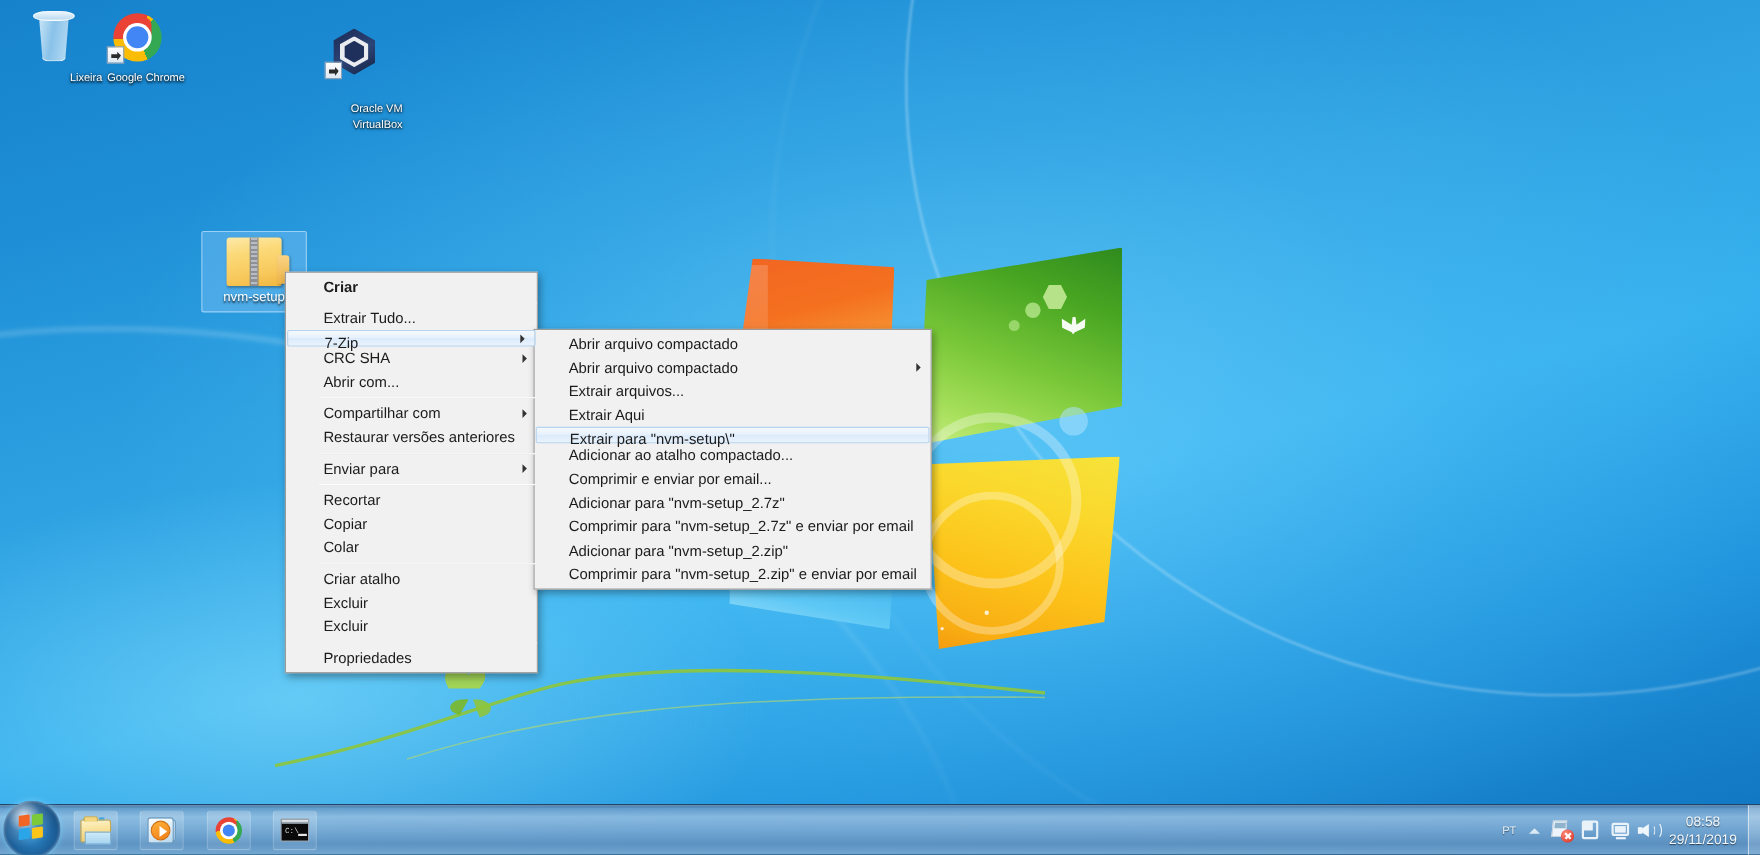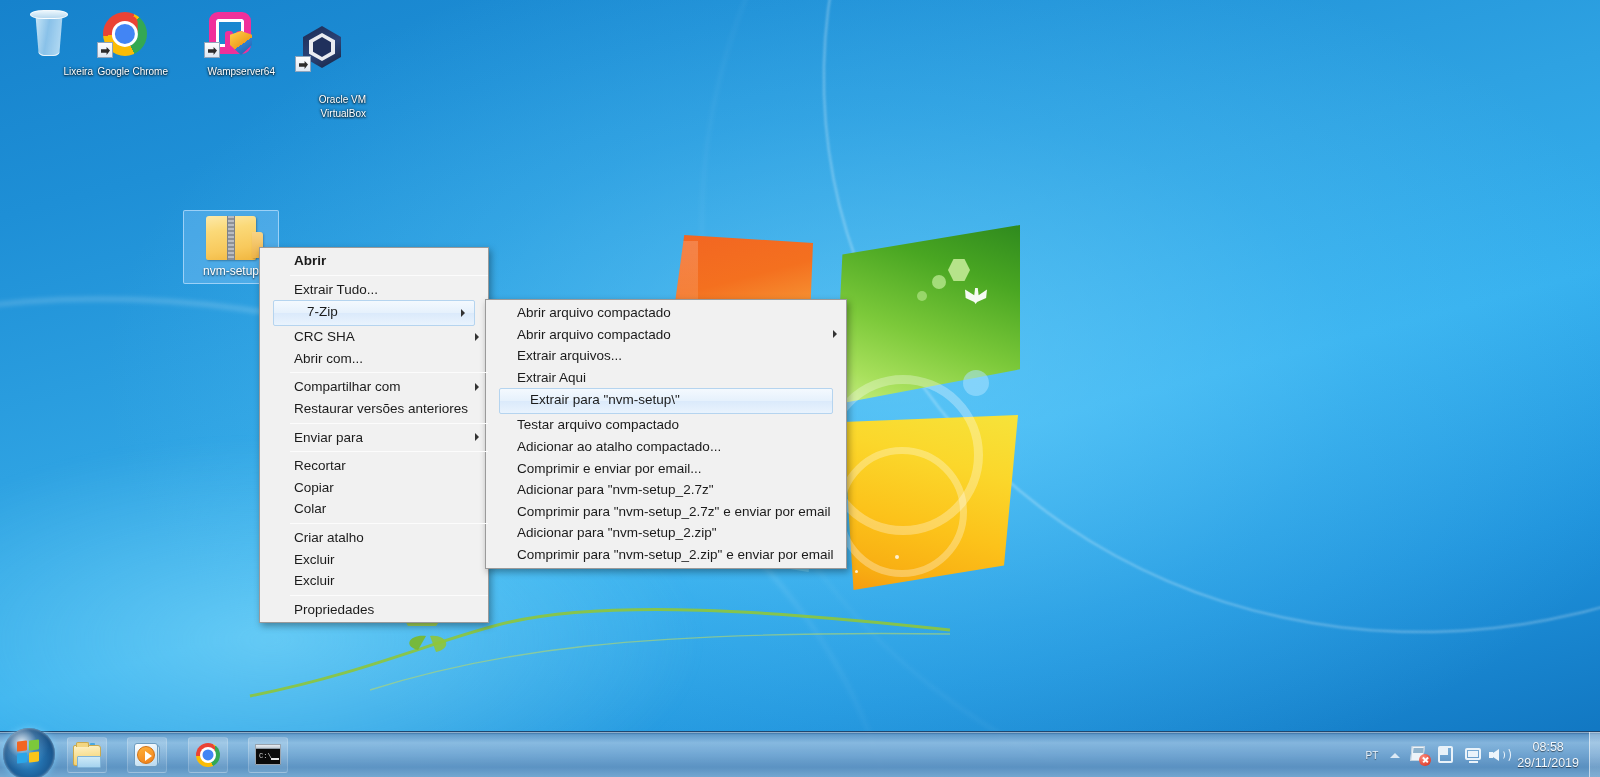--- a/index.html
+++ b/index.html
@@ -231,22 +231,22 @@
     white-space: nowrap;
     cursor: default;
     z-index: 2;
   }
   #menu-sub .mi { padding-left: 31px; }
   .mi.bold { font-weight: bold; }
   .mi.hl {
     background: linear-gradient(180deg, #f4f9fe 0%, #e6f1fc 48%, #dbeafb 52%, #e9f3fd 100%);
     border: 1px solid #b5d4ef;
     border-radius: 2px;
-    height: 26px; line-height: 21px;
-    margin: 0 13px;
+    height: 15px; line-height: 21px;
+    margin: 0 1px;
     padding-left: 33px;
   }
   #menu-sub .mi.hl { padding-left: 30px; }
   .mi .arrow {
     position:absolute; right: 9px; top: 50%; transform: translateY(-50%);
     width: 0; height: 0;
     border-left: 4.5px solid #333;
     border-top: 4px solid transparent;
     border-bottom: 4px solid transparent;
   }
@@ -409,46 +409,38 @@
   </div>
 
   <div class="desk-icon" style="left:75px; top:4px;">
     <div class="glyph">
       <div class="chrome"></div>
         <div class="sc-arrow"></div>
     </div>
     <span class="cap">Google Chrome</span>
   </div>
 
-  <div class="desk-icon" style="left:182px; top:4px;">
-    <div class="glyph">
-      <div class="wamp"></div>
-        <div class="shield"></div>
-      <div class="sc-arrow"></div>
-    </div>
-    <span class="cap">Wampserver64</span>
-  </div>
 
   <div class="desk-icon" style="left:273px; top:4px; white-space:pre-line;">
     <div class="glyph">
       <div class="vbox"></div><div class="sc-arrow"></div>
     </div>
     <span class="cap">Oracle VM
 VirtualBox</span>
   </div>
 
   <div id="zipfile">
     <div class="zipfolder">
       <div class="zipper"></div>
     </div>
     <span class="zip-label">nvm-setup</span>
   </div>
 
   <div class="menu" id="menu-main">
-    <div class="mi bold"><span>Abrir</span></div>
+    <div class="mi bold"><span>Criar</span></div>
     <div class="sep"></div>
     <div class="mi"><span>Extrair Tudo...</span></div>
     <div class="mi hl"><span>7-Zip</span><span class="arrow"></span></div>
     <div class="mi"><span>CRC SHA</span><span class="arrow"></span></div>
     <div class="mi"><span>Abrir com...</span></div>
     <div class="sep"></div>
     <div class="mi"><span>Compartilhar com</span><span class="arrow"></span></div>
     <div class="mi"><span>Restaurar versões anteriores</span></div>
     <div class="sep"></div>
     <div class="mi"><span>Enviar para</span><span class="arrow"></span></div>
@@ -463,21 +455,20 @@
     <div class="sep"></div>
     <div class="mi"><span>Propriedades</span></div>
   </div>
 
   <div class="menu" id="menu-sub">
     <div class="mi"><span>Abrir arquivo compactado</span></div>
     <div class="mi"><span>Abrir arquivo compactado</span><span class="arrow"></span></div>
     <div class="mi"><span>Extrair arquivos...</span></div>
     <div class="mi"><span>Extrair Aqui</span></div>
     <div class="mi hl"><span>Extrair para "nvm-setup\"</span></div>
-    <div class="mi"><span>Testar arquivo compactado</span></div>
     <div class="mi"><span>Adicionar ao atalho compactado...</span></div>
     <div class="mi"><span>Comprimir e enviar por email...</span></div>
     <div class="mi"><span>Adicionar para "nvm-setup_2.7z"</span></div>
     <div class="mi"><span>Comprimir para "nvm-setup_2.7z" e enviar por email</span></div>
     <div class="mi"><span>Adicionar para "nvm-setup_2.zip"</span></div>
     <div class="mi"><span>Comprimir para "nvm-setup_2.zip" e enviar por email</span></div>
   </div>
 
 </div>
 

